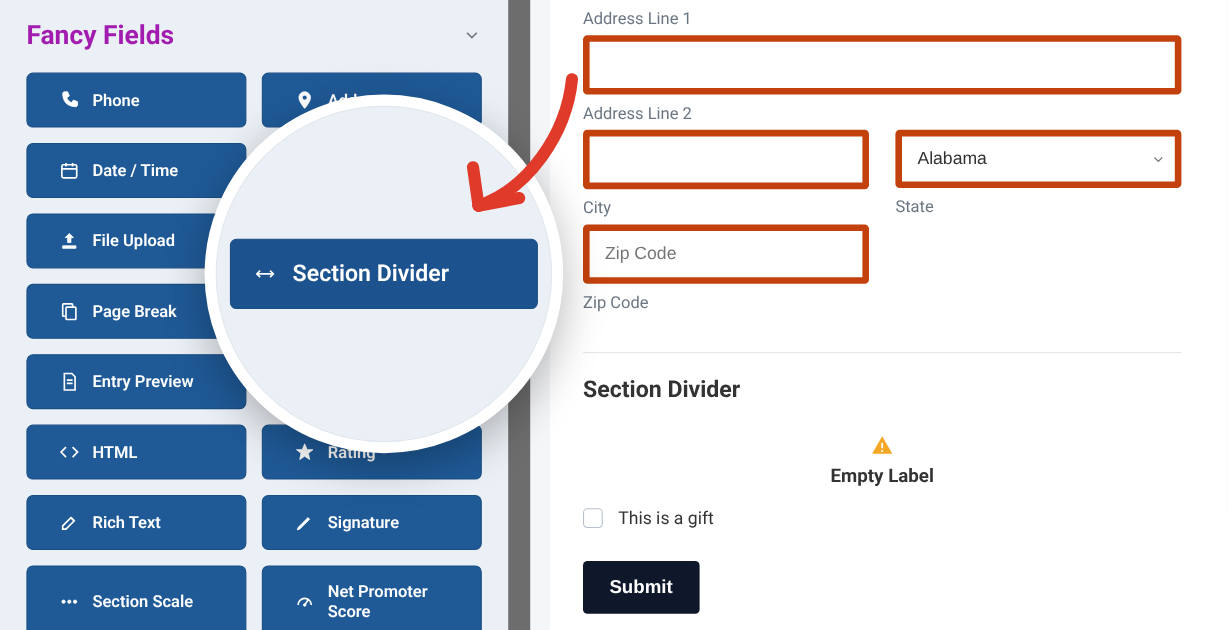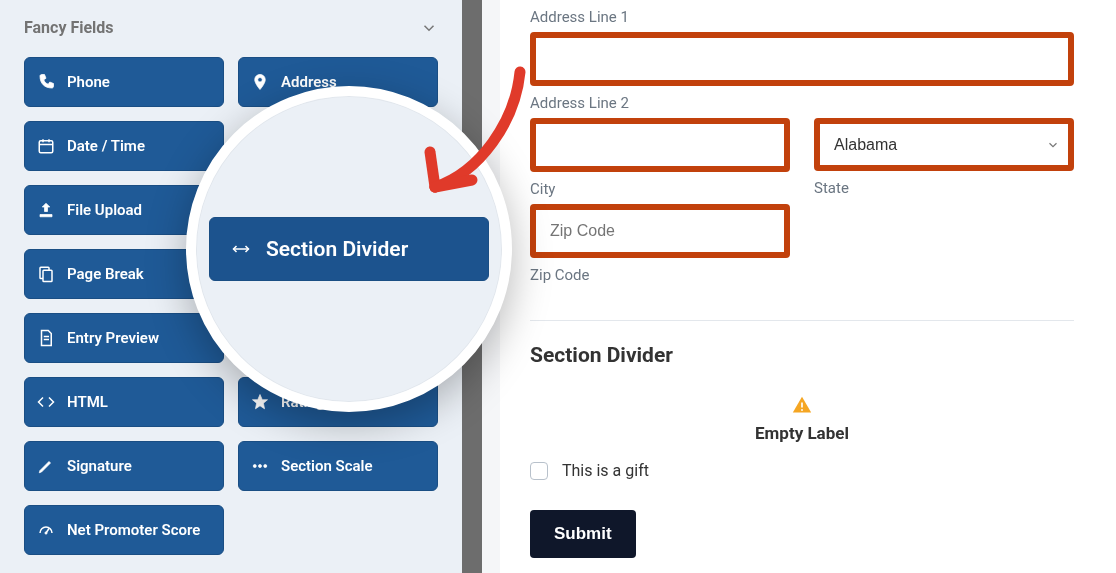--- a/index.html
+++ b/index.html
@@ -25,38 +25,38 @@
     left: 462px; top: 0; width: 20px; height: 100%;
     background: #6d6d6d;
   }
   .section-header {
     display: flex;
     justify-content: space-between;
     align-items: center;
     margin-bottom: 20px;
   }
   .section-header h3 {
-    font-size: 16px;
+    font-size: 24px;
     font-weight: 700;
-    color: #737373;
+    color: #a21caf;
   }
   .chev {
     width: 18px; height: 18px;
     stroke: #777; stroke-width: 2; fill: none;
   }
   .field-grid {
     display: grid;
     grid-template-columns: 1fr 1fr;
     gap: 14px;
   }
   .field-btn {
     display: flex;
     align-items: center;
     gap: 12px;
-    padding: 14px 12px;
+    padding: 14px 29px;
     background: #1f5a97;
     color: #fff;
     border-radius: 6px;
     font-size: 15px;
     font-weight: 600;
     cursor: pointer;
     min-height: 50px;
     border: 1px solid #1a4e84;
   }
   .field-btn .ico {
@@ -244,20 +244,27 @@
     </div>
     <div class="field-btn">
       <svg class="ico" viewBox="0 0 24 24">
           <path d="M12 2l3 7h7l-5.5 4.5L18 21l-6-4-6 4 1.5-7.5L2 9h7z" fill="#fff"></path>
         </svg>
       <span>Rating</span>
     </div>
 
     <div class="field-btn">
       <svg class="ico" viewBox="0 0 24 24">
+          <path d="M4 16l10-10 4 4-10 10H4v-4z" fill="none" stroke="#fff" stroke-width="2"></path>
+          <path d="M14 6l4 4" stroke="#fff" stroke-width="2"></path>
+        </svg>
+      <span>Rich Text</span>
+    </div>
+    <div class="field-btn">
+      <svg class="ico" viewBox="0 0 24 24">
           <path d="M3 21l3-1 12-12-2-2L4 18l-1 3z" fill="#fff"></path>
         </svg>
       <span>Signature</span>
     </div>
 
     <div class="field-btn">
       <svg class="ico" viewBox="0 0 24 24">
           <circle cx="5" cy="12" r="2" fill="#fff"></circle>
           <circle cx="12" cy="12" r="2" fill="#fff"></circle>
           <circle cx="19" cy="12" r="2" fill="#fff"></circle>

